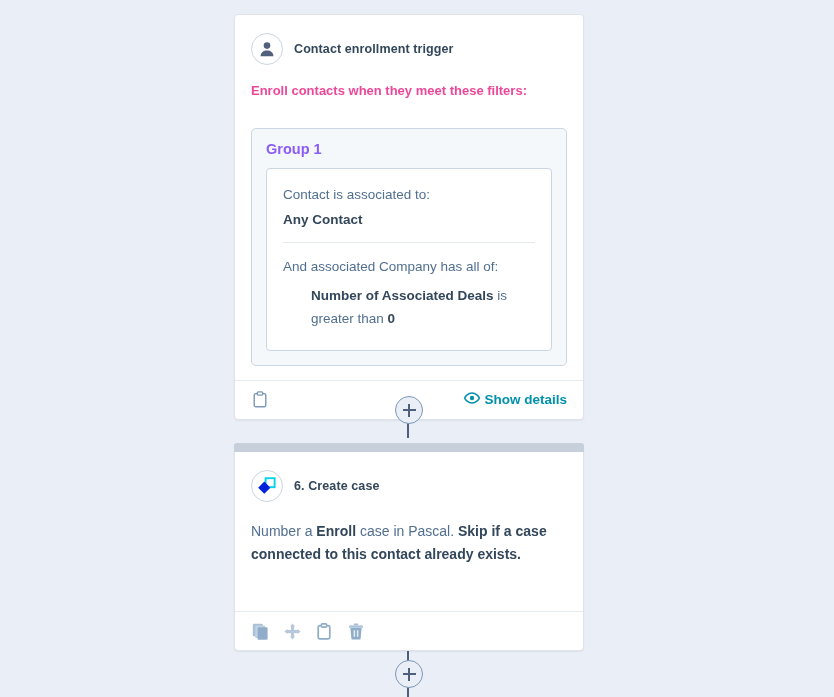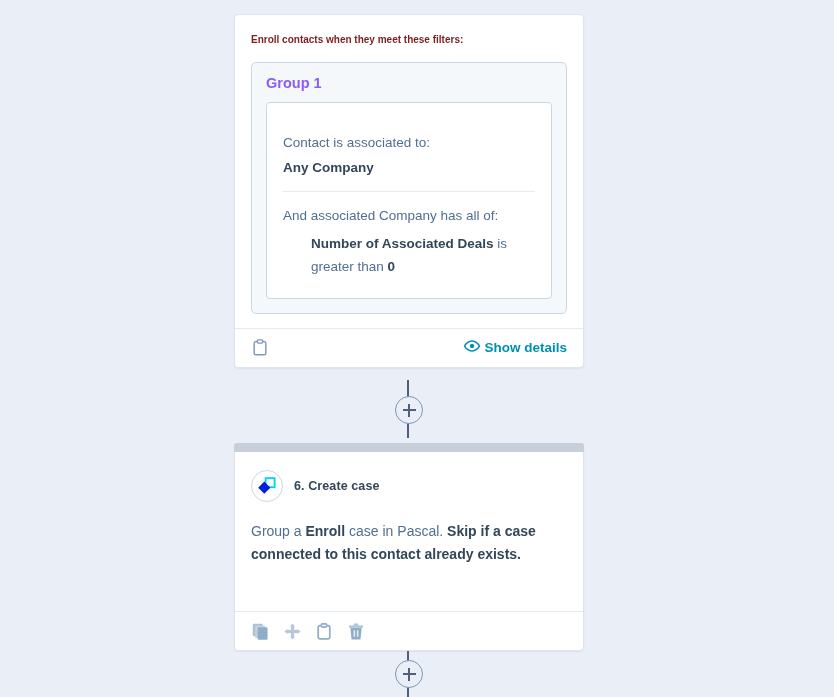--- a/index.html
+++ b/index.html
@@ -62,45 +62,45 @@
     flex: 0 0 auto;
   }
   .card-title {
     font-size: 12.5px;
     font-weight: bold;
     color: #33475b;
     letter-spacing: 0.1px;
   }
 
   .headline {
-    font-size: 10px;
-    font-weight: bold;
-    color: #7f1d1d;
-    margin: 0 0 16px 0;
+    font-size: 13px;
+    font-weight: bold;
+    color: #ec4899;
+    margin: 0 0 28px 0;
     line-height: 1.3;
   }
 
   
   .group-box {
     background: #f5f8fa;
     border: 1px solid #cbd6e2;
     border-radius: 5px;
     padding: 12px 14px 14px 14px;
   }
   .group-title {
     font-size: 14.5px;
     font-weight: bold;
     color: #8b5cf6;
     margin-bottom: 11px;
   }
   .filter-card {
     background: #ffffff;
     border: 1px solid #cbd6e2;
     border-radius: 4px;
-    padding: 16px 16px 8px 16px;
+    padding: 2px 16px 8px 16px;
   }
   .filter-row {
     padding: 14px 0 12px 0;
   }
   .filter-row + .filter-row {
     border-top: 1px solid #e5e9f0;
   }
   .filter-lead {
     font-size: 13.5px;
     color: #516f90;
@@ -195,31 +195,40 @@
 <body>
 
 <div class="canvas">
 
   <div class="conn-line" style="top:380px; height:58px;"></div>
   <div class="conn-line" style="top:637px; height:60px;"></div>
 
   <div class="card" style="top:14px;">
     <div class="card-body">
 
+      <div class="card-head">
+        <span class="icon-circle">
+          <svg width="18" height="18" viewBox="0 0 18 18" aria-hidden="true">
+            <circle cx="9" cy="5.6" r="3.3" fill="#51607a"></circle>
+            <path d="M2.6 16.2c0-3.6 2.9-5.6 6.4-5.6s6.4 2 6.4 5.6z" fill="#51607a"></path>
+          </svg>
+        </span>
+        <span class="card-title">Contact enrollment trigger</span>
+      </div>
 
       <p class="headline">Enroll contacts when they meet these filters:</p>
 
       <div class="group-box">
         <div class="group-title">Group 1</div>
 
         <div class="filter-card">
 
           <div class="filter-row">
             <div class="filter-lead">Contact is associated to:</div>
-            <div class="filter-value">Any Company</div>
+            <div class="filter-value">Any Contact</div>
           </div>
 
           <div class="filter-row">
             <div class="filter-lead">And associated Company has all of:</div>
             <div class="filter-expr">
               <b>Number of Associated Deals</b><span> is greater than </span><b>0</b>
             </div>
           </div>
 
         </div>
@@ -256,21 +265,21 @@
       <div class="card-head">
         <span class="icon-circle">
           <svg width="20" height="20" viewBox="0 0 20 20" aria-hidden="true">
             <rect x="8.6" y="2.2" width="9.0" height="9.0" fill="none" stroke="#00d4f0" stroke-width="1.9"></rect>
             <path d="M7.3 5.6 L13.4 11.7 L7.3 17.8 L1.2 11.7 Z" fill="#0022dd"></path>
           </svg>
         </span>
         <span class="card-title">6. Create case</span>
       </div>
 
-      <p class="desc"><span>Group a </span><b>Enroll</b><span> case in Pascal. </span><b>Skip if a case connected to this contact already exists.</b></p>
+      <p class="desc"><span>Number a </span><b>Enroll</b><span> case in Pascal. </span><b>Skip if a case connected to this contact already exists.</b></p>
     </div>
 
     <div class="card-footer">
       <div class="footer-left">
 
         <span class="icon-btn">
           <svg width="17" height="17" viewBox="0 0 17 17" aria-hidden="true">
             <rect x="0.8" y="0.8" width="10" height="12.5" rx="1.2" fill="#a9c0d6"></rect>
             <rect x="3.2" y="2.6" width="10" height="12.5" rx="1.2" fill="#c2d2e2"></rect>
             <rect x="5.6" y="4.3" width="10" height="12.5" rx="1.2" fill="#8fadc9"></rect>

